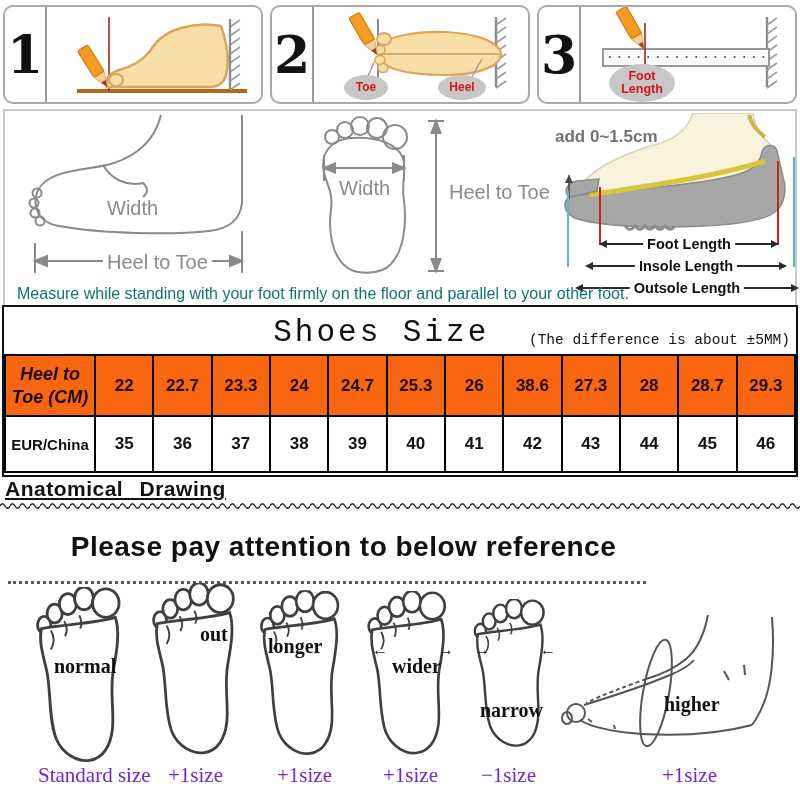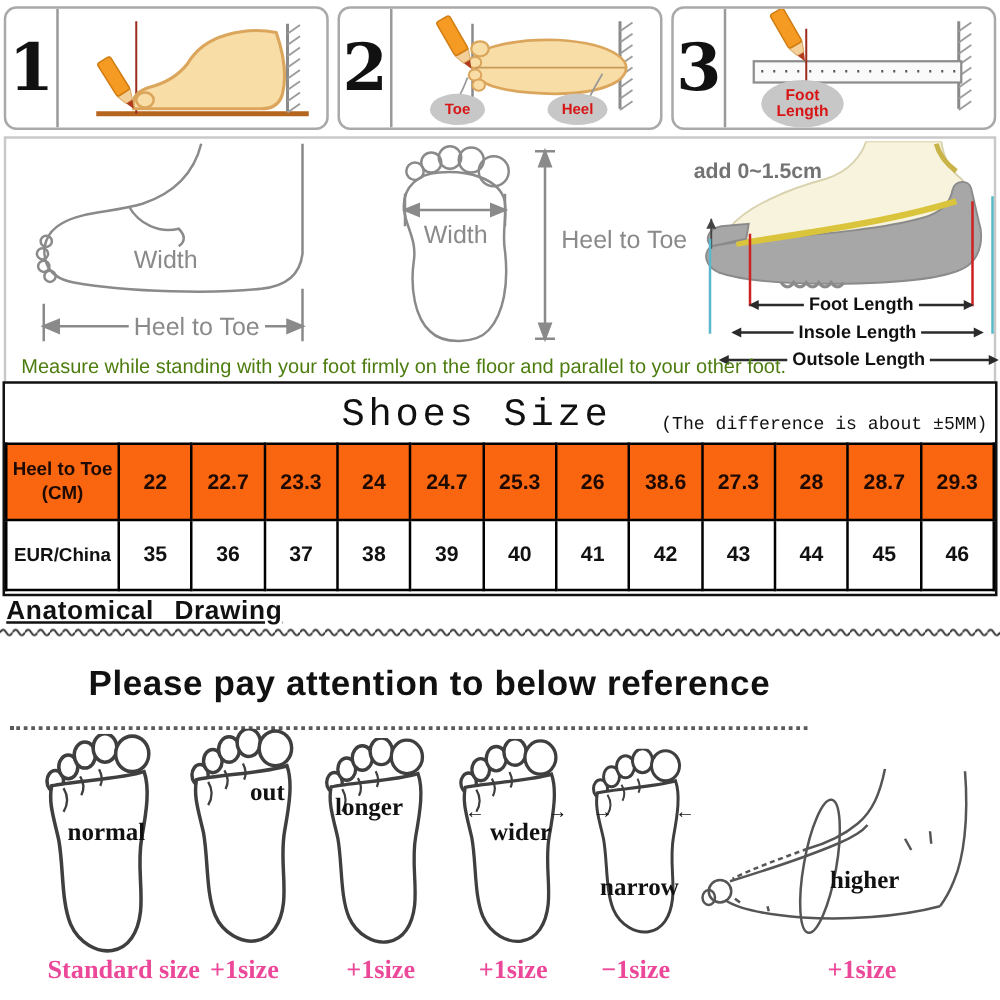--- a/index.html
+++ b/index.html
@@ -16,21 +16,21 @@
   .step-art{flex:1;position:relative;}
   .tag{position:absolute;background:#c7c7c7;border-radius:50%;color:#d81515;font-weight:700;
        display:flex;align-items:center;justify-content:center;text-align:center;line-height:1.02;
        font-size:12px;}
 
   
   .measure-box{position:absolute;top:109px;left:3px;right:3px;height:196px;border:2px solid #c9c9c9;background:#fff;}
   .diag{position:absolute;top:2px;}
   .gray-label{position:absolute;color:#8a8a8a;font-size:20px;}
   .white-bg{background:#fff;padding:0 4px;}
-  .measure-instruction{position:absolute;left:12px;bottom:4px;font-size:16px;color:#4d7c0f;}
+  .measure-instruction{position:absolute;left:12px;bottom:4px;font-size:16px;color:#0f766e;}
 
   
   .mrow{position:absolute;height:0;border-top:2px solid #2b2b2b;}
   .mrow:before,.mrow:after{content:"";position:absolute;top:-5px;width:0;height:0;border:4px solid transparent;}
   .mrow:before{left:-2px;border-right:8px solid #2b2b2b;border-left:0;}
   .mrow:after{right:-2px;border-left:8px solid #2b2b2b;border-right:0;}
   .mrow .mlabel{position:absolute;left:50%;top:-1px;transform:translate(-50%,-50%);
         background:#fff;padding:0 4px;font-weight:700;font-size:14.5px;color:#111;white-space:nowrap;}
   .vguide{position:absolute;width:2px;}
   .add-note{position:absolute;color:#737373;font-weight:700;font-size:17px;white-space:nowrap;}
@@ -39,37 +39,37 @@
   .size-box{position:absolute;top:305px;left:2px;right:2px;height:168px;border:2px solid #111;background:#fff;}
   .size-title-row{position:relative;height:47px;margin-left:24px;}
   .size-title{position:absolute;left:46%;top:50%;transform:translate(-50%,-46%);
       font-family:"Liberation Mono",monospace;font-size:31px;letter-spacing:3px;color:#111;white-space:nowrap;}
   .size-note{position:absolute;right:6px;bottom:6px;font-family:"Liberation Mono",monospace;
       font-size:14.5px;color:#111;white-space:nowrap;}
   table.sizes{width:100%;border-collapse:collapse;table-layout:fixed;}
   table.sizes td{border:2px solid #000;text-align:center;font-weight:700;padding:0;}
   table.sizes col.first{width:90px;}
   tr.cm-row td{background:#f9660f;color:#1e0a00;height:59px;font-size:17px;}
-  tr.cm-row td.rowlabel{font-size:15px;line-height:1.25;}
+  tr.cm-row td.rowlabel{font-size:18px;line-height:1.25;font-style:italic;}
   tr.eu-row td{background:#fff;color:#111;height:54px;font-size:17px;}
   tr.eu-row td.rowlabel{font-size:15px;}
 
   
   .anat{position:absolute;top:477px;left:0;right:0;}
   .anat-text{display:inline-block;margin-left:5px;font-size:21px;font-weight:700;color:#111;
      word-spacing:10px;text-decoration:underline;letter-spacing:.5px;}
   .anat-wave{position:absolute;top:25px;left:0;}
 
   
   .ref-heading{position:absolute;top:531px;left:0;width:687px;text-align:center;
      font-size:28px;font-weight:700;color:#111;letter-spacing:.5px;}
   .feet-zone{position:absolute;top:575px;left:0;width:800px;height:225px;}
   .dotline{position:absolute;top:6px;left:8px;width:638px;border-top:3px dotted #5a5a5a;}
   .foot-label{position:absolute;font-family:"Liberation Serif",serif;font-weight:700;color:#111;font-size:20px;}
-  .size-label{position:absolute;top:188px;font-family:"Liberation Serif",serif;font-weight:700;color:#ec4899;font-size:21px;white-space:nowrap;}
+  .size-label{position:absolute;top:188px;font-family:"Liberation Serif",serif;font-weight:400;color:#6d28d9;font-size:21px;white-space:nowrap;}
   .small-arrow{position:absolute;font-size:16px;font-weight:700;color:#111;}
 </style>
 </head>
 <body>
 
 <div class="page">
 
   <svg width="0" height="0" style="position:absolute" aria-hidden="true">
     <defs>
       <symbol id="pencil" overflow="visible">

